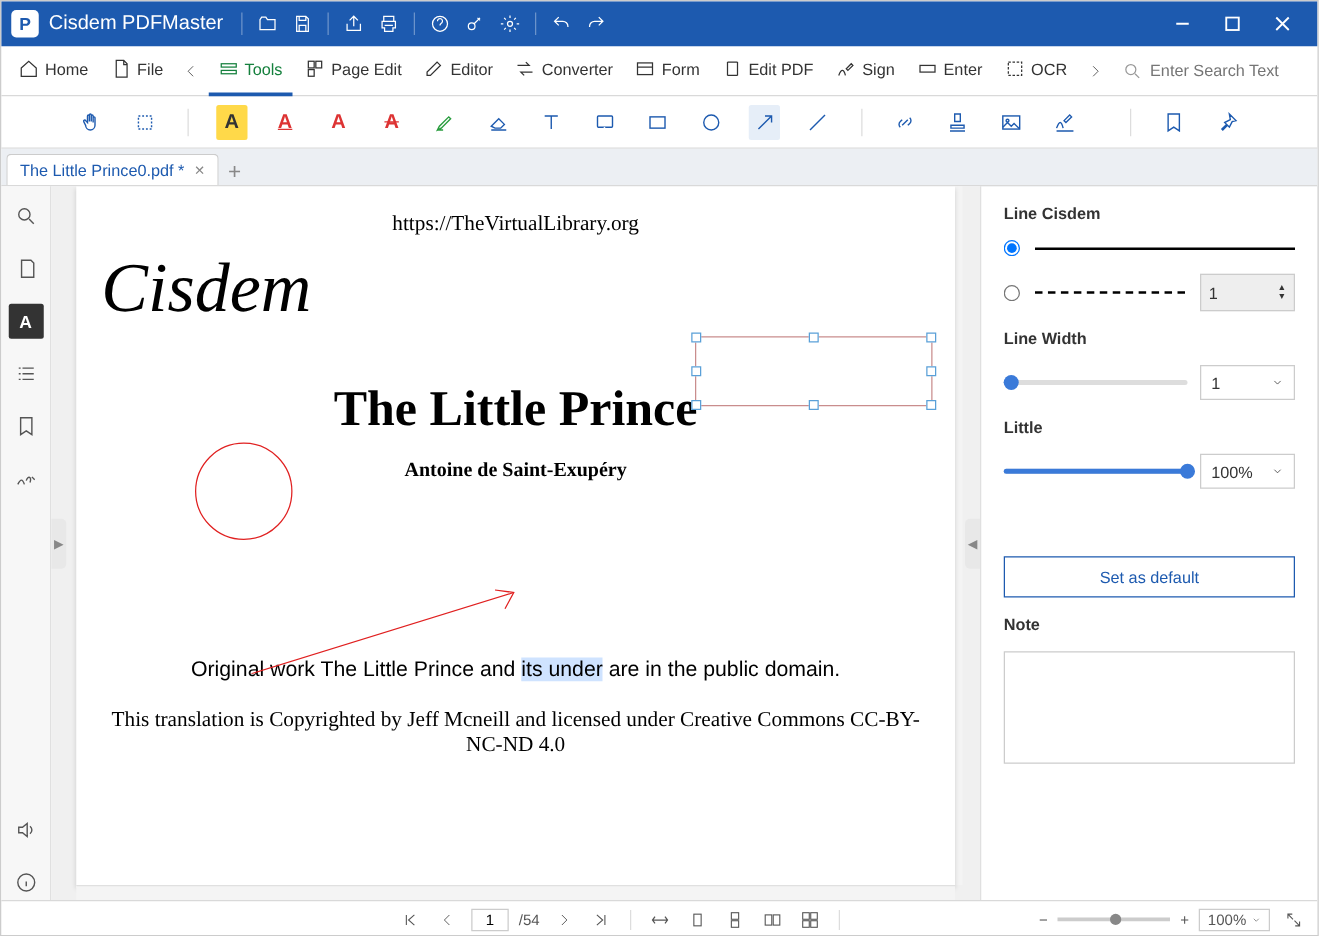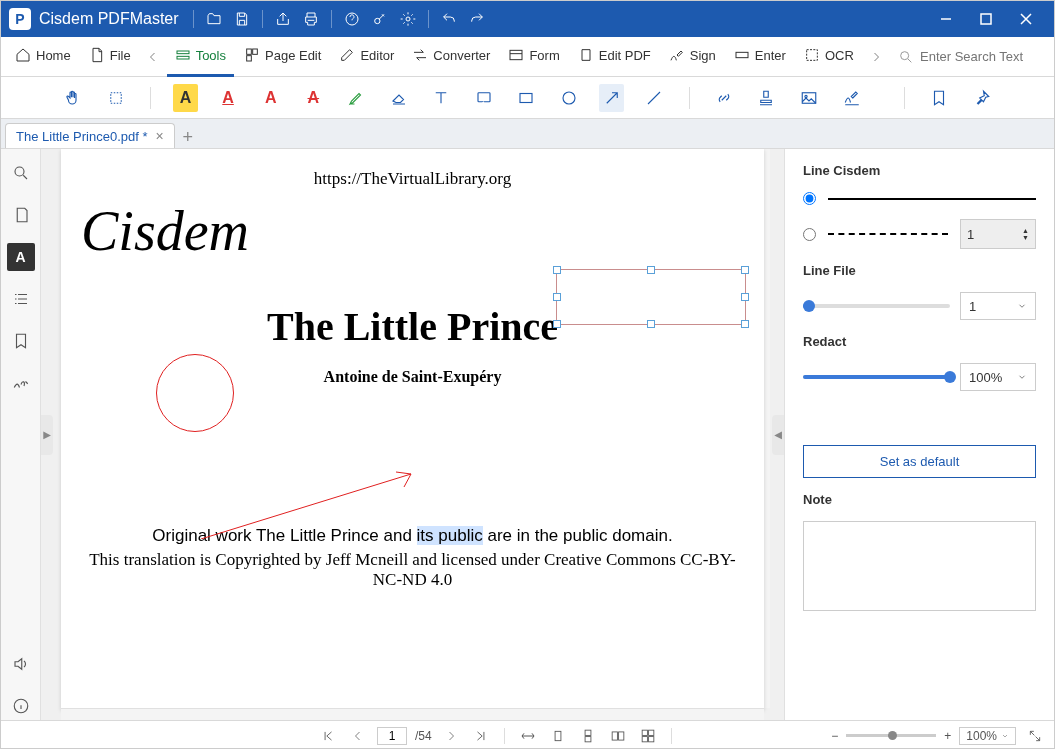--- a/index.html
+++ b/index.html
@@ -49,21 +49,21 @@
 .docarea { flex: 1; background: #f0f0f0; position: relative; overflow: hidden; }
 .expand-left, .expand-right { position: absolute; top: 50%; transform: translateY(-50%); width: 12px; height: 40px; background: #e8e8e8; display: flex; align-items: center; justify-content: center; color: #888; font-size: 10px; }
 .expand-left { left: 0; border-radius: 0 4px 4px 0; }
 .expand-right { right: 0; border-radius: 4px 0 0 4px; }
 .page { position: absolute; left: 20px; top: 0; right: 20px; bottom: 10px; background: #fff; box-shadow: 0 1px 4px rgba(0,0,0,0.15); padding: 20px 20px; }
 .page .url { text-align: center; font-family: Georgia, serif; font-size: 17px; }
 .page .script { font-family: "Brush Script MT", cursive; font-size: 56px; font-style: italic; margin-top: 10px; }
 .page .htitle { text-align: center; font-family: Georgia, serif; font-size: 40px; font-weight: bold; margin-top: 40px; }
 .page .hauthor { text-align: center; font-family: Georgia, serif; font-size: 16px; font-weight: bold; margin-top: 18px; }
 .page .para { text-align: center; font-family: Georgia, serif; font-size: 17px; margin-top: 140px; }
-.page .para2 { text-align: center; font-family: Georgia, serif; font-size: 17px; margin-top: 4px; }
+.page .para2 { text-align: center; font-family: Georgia, serif; font-size: 17px; margin-top: 20px; }
 .page .hlt { background: #cfe3ff; }
 .circle-shape { position: absolute; left: 95px; top: 205px; width: 78px; height: 78px; border: 1px solid #e02020; border-radius: 50%; }
 .arrow-shape { position: absolute; left: 140px; top: 320px; width: 220px; height: 70px; }
 .selected-rect { position: absolute; left: 495px; top: 120px; width: 190px; height: 56px; border: 1px solid #c98d8d; }
 .sel-handle { position: absolute; width: 8px; height: 8px; background: #fff; border: 1px solid #5aa0d8; }
 .hscroll { position: absolute; left: 20px; right: 20px; bottom: 0; height: 12px; background: #f4f4f4; border-top: 1px solid #e0e0e0; }
 .vscroll { position: absolute; right: 14px; top: 0; bottom: 12px; width: 6px; background: #f4f4f4; }
 
 .rightpanel { width: 270px; border-left: 1px solid #e0e0e0; padding: 14px 18px; font-size: 13px; color: #333; display: flex; flex-direction: column; gap: 14px; overflow: hidden; }
 .rightpanel .row { display: flex; align-items: center; justify-content: space-between; }
@@ -431,21 +431,21 @@
         <div class="sel-handle" style="left:-4px;bottom:-4px"></div>
         <div class="sel-handle" style="left:calc(50% - 4px);bottom:-4px"></div>
         <div class="sel-handle" style="right:-4px;bottom:-4px"></div>
       </div>
       <div class="htitle">The Little Prince</div>
       <div class="hauthor">Antoine de Saint-Exupéry</div>
       <svg class="arrow-shape" viewBox="0 0 220 70">
           <line x1="0" y1="70" x2="210" y2="5" stroke="#e02020" stroke-width="1"></line>
           <polyline points="195,3 210,5 203,18" stroke="#e02020" fill="none" stroke-width="1"></polyline>
         </svg>
-      <div class="para"><span>Original work The Little Prince and </span><span class="hlt">its public</span><span> are in the public domain.</span></div>
+      <div class="para"><span>Original work The Little Prince and </span><span class="hlt">its under</span><span> are in the public domain.</span></div>
       <div class="para2">This translation is Copyrighted by Jeff Mcneill and licensed under Creative Commons CC-BY-NC-ND 4.0</div>
     </div>
     <div class="hscroll"></div>
     <div class="expand-right">◀</div>
   </div>
 
   <div class="rightpanel">
     <div class="label">Line Cisdem</div>
     <div class="radio-row">
       <input type="radio" checked="" style="">
@@ -455,34 +455,34 @@
       <input type="radio" style="">
       <div class="line-dashed"></div>
       <div class="stepper">
           <span>1</span>
           <span style="display:flex;flex-direction:column;font-size:7px;line-height:7px">
             <span>▲</span>
             <span>▼</span>
           </span>
         </div>
     </div>
-    <div class="label">Line File</div>
+    <div class="label">Line Width</div>
     <div class="slider">
       <div class="track">
           <div class="fill" style="width:3%"></div>
           <div class="thumb" style="left:0"></div>
         </div>
       <div class="selbox">
           <span>1</span>
           <svg width="10" height="10" viewBox="0 0 24 24">
             <path d="M6 9l6 6 6-6"></path>
           </svg>
         </div>
     </div>
-    <div class="label">Redact</div>
+    <div class="label">Little</div>
     <div class="slider">
       <div class="track">
           <div class="fill" style="width:100%"></div>
           <div class="thumb" style="left:calc(100% - 6px)"></div>
         </div>
       <div class="selbox">
           <span>100%</span>
           <svg width="10" height="10" viewBox="0 0 24 24">
             <path d="M6 9l6 6 6-6"></path>
           </svg>

